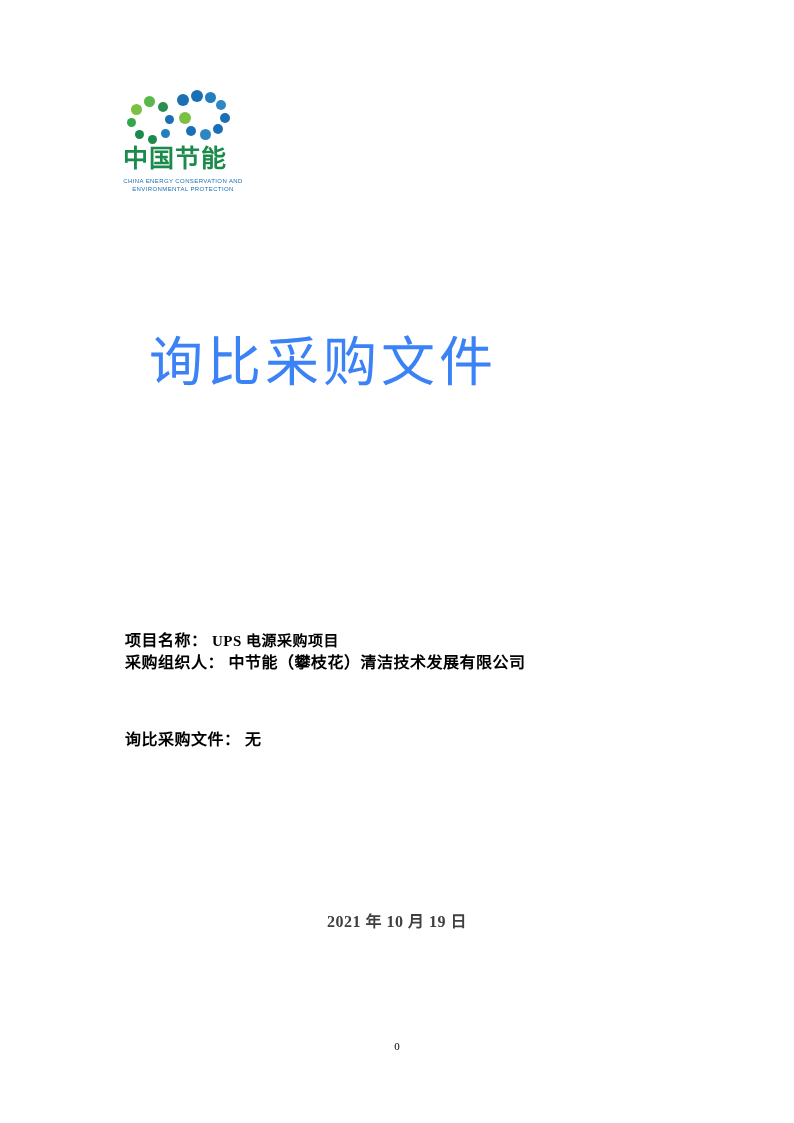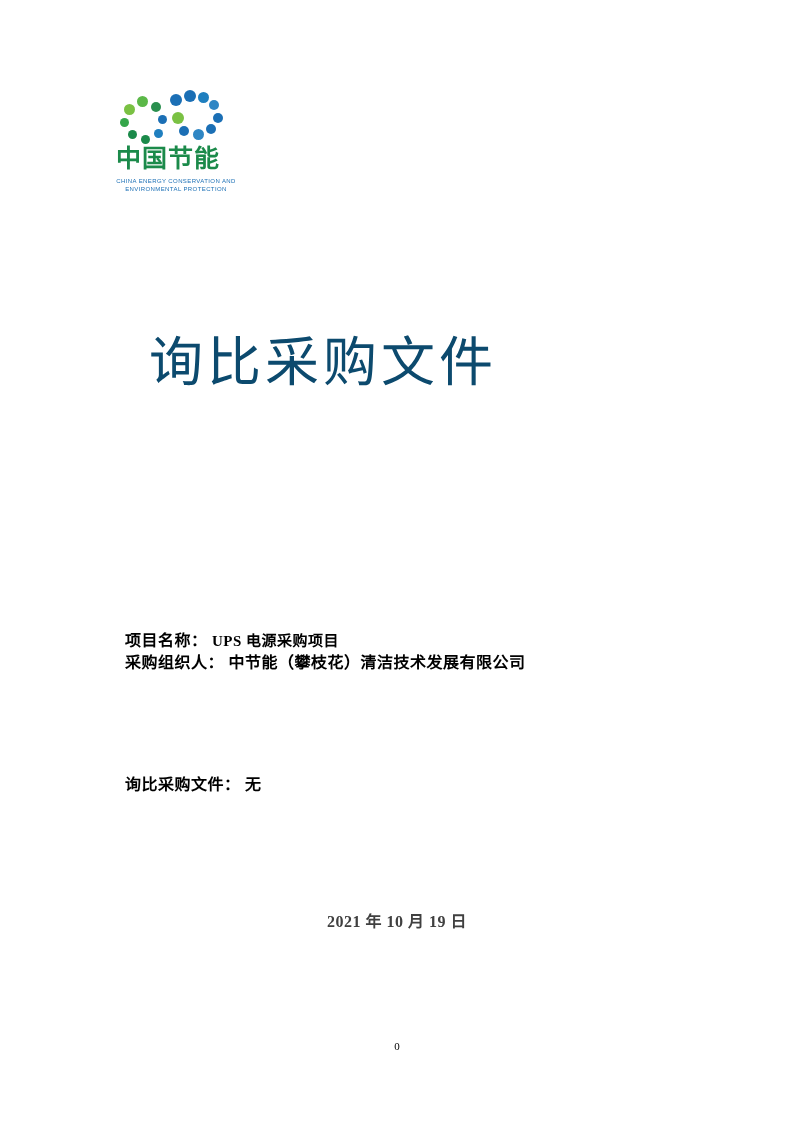--- a/index.html
+++ b/index.html
@@ -19,21 +19,21 @@
   .page {
     position: relative;
     width: 794px;
     height: 1123px;
     box-sizing: border-box;
   }
 
   
   .logo-block {
     position: absolute;
-    left: 116px;
+    left: 123px;
     top: 88px;
     width: 130px;
     height: 110px;
   }
   .logo-mark {
     position: relative;
     width: 118px;
     height: 55px;
     margin-left: 2px;
   }
@@ -67,39 +67,39 @@
   .doc-title {
     position: absolute;
     top: 318px;
     left: 0;
     width: 646px;
     text-align: center;
     font-family: Liberation Mono, monospace;
     font-size: 54px;
     font-weight: normal;
     letter-spacing: 4px;
-    color: #0c4a6e;
+    color: #3b82f6;
   }
 
   
   .fields {
     position: absolute;
     left: 125px;
     top: 630px;
     width: 560px;
   }
   .field-row {
     font-size: 16px;
     font-weight: bold;
     letter-spacing: 0.5px;
     line-height: 1.4;
     color: #000000;
   }
   .field-row.spaced-1 { }
-  .field-row.spaced-2 { margin-bottom: 99px; }
+  .field-row.spaced-2 { margin-bottom: 54px; }
 
   .field-label { font-weight: bold; }
   .field-value { font-weight: bold; }
   .field-value-sm { font-size: 15px; font-weight: bold; }
 
   .date-line {
     position: absolute;
     left: 0;
     top: 908px;
     width: 794px;

